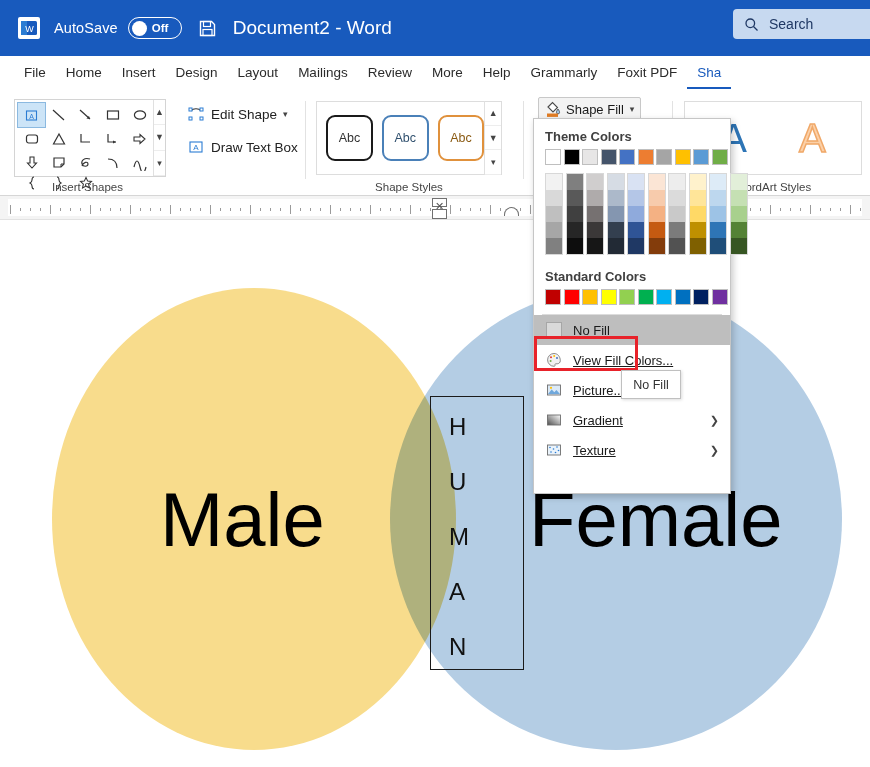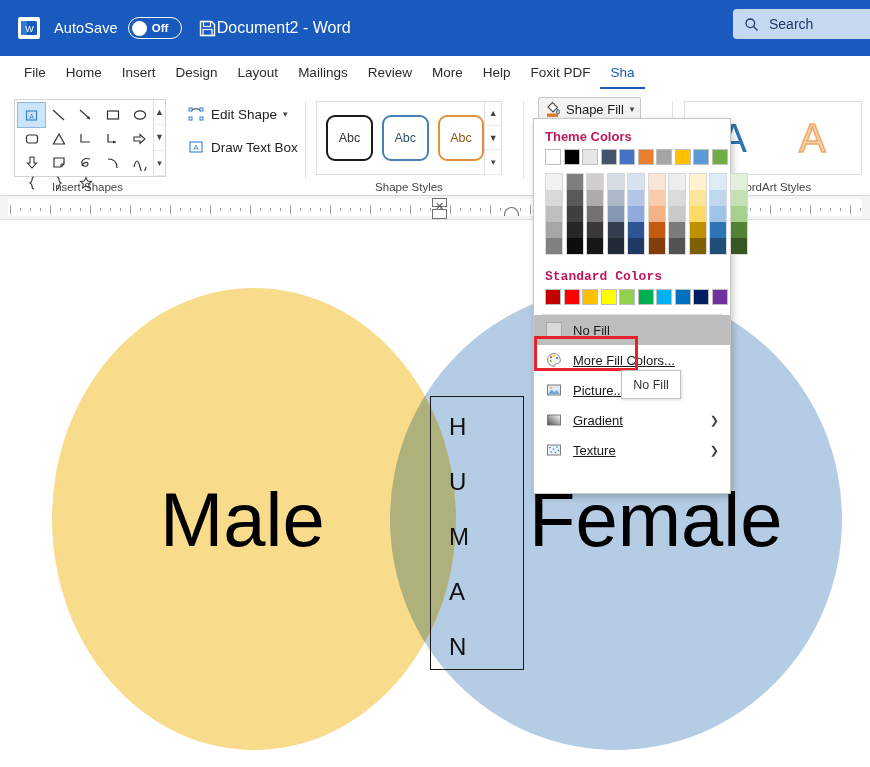--- a/index.html
+++ b/index.html
@@ -33,21 +33,21 @@
   }
   .toggle .knob {
     width: 15px; height: 15px; border-radius: 50%; background: #ffffff;
     margin-left: 3px;
   }
   .toggle .off {
     color: #ffffff; font-size: 11.5px; margin-left: 5px; font-weight: 600;
   }
   .save-icon { margin-left: 16px; display: flex; align-items: center; }
   .doc-title {
-    margin-left: 0; color: #ffffff; font-size: 16px;
+    margin-left: 16px; color: #ffffff; font-size: 19px;
   }
   .searchbox {
     position: absolute; left: 733px; top: 9px; width: 168px; height: 30px;
     background: #C7D9F0; border-radius: 4px; display: flex; align-items: center;
   }
   .searchbox .sicon { margin-left: 11px; display: flex; }
   .searchbox .stext { margin-left: 10px; color: #1F3864; font-size: 14px; }
 
   
   .tabbar {
@@ -208,21 +208,21 @@
     font-family: "Liberation Sans", sans-serif;
   }
 
   
   .dropdown {
     position: absolute; left: 533px; top: 118px; width: 198px; height: 376px;
     background: #FFFFFF; border: 1px solid #C6C6C6;
     box-shadow: 2px 3px 7px rgba(0,0,0,.22); z-index: 20;
   }
   .dd-head {
-    font-size: 13px; font-weight: bold; color: #be185d;
+    font-size: 13px; font-weight: bold; color: #404040;
     padding: 10px 8px 5px 11px;
   }
   .sw-row { display: flex; padding: 0 0 0 11px; }
   .sw {
     width: 16px; height: 16px; margin-right: 2.5px;
     border: 1px solid #BFBFBF;
   }
   .var-col { display: flex; flex-direction: column; }
   .variants {
     display: flex; padding: 8px 0 0 11px;
@@ -299,20 +299,21 @@
   <div class="tabbar">
     <div class="tab">File</div>
     <div class="tab">Home</div>
     <div class="tab">Insert</div>
     <div class="tab">Design</div>
     <div class="tab">Layout</div>
     <div class="tab">Mailings</div>
     <div class="tab">Review</div>
     <div class="tab">More</div>
     <div class="tab">Help</div>
+    <div class="tab">Grammarly</div>
     <div class="tab">Foxit PDF</div>
     <div class="tab active">Sha</div>
   </div>
 
   <div class="ribbon">
 
     <div class="rgroup" style="left:0; width:308px;">
       <div class="shapes-box">
         <div class="shape-grid">
           <div class="shape-cell sel">
@@ -679,21 +680,21 @@
         </div>
         <div class="var-col">
           <div style="background: rgb(226, 239, 217);"></div>
           <div style="background: rgb(197, 224, 179);"></div>
           <div style="background: rgb(168, 208, 141);"></div>
           <div style="background: rgb(84, 130, 53);"></div>
           <div style="background: rgb(55, 86, 35);"></div>
         </div>
       </div>
 
-    <div class="dd-head" style="padding-top:14px;font-family:Liberation Mono, monospace;">Standard Colors</div>
+    <div class="dd-head" style="padding-top:14px;">Standard Colors</div>
     <div class="sw-row" id="standard-row">
         <div class="sw" style="background: rgb(192, 0, 0);"></div>
         <div class="sw" style="background: rgb(255, 0, 0);"></div>
         <div class="sw" style="background: rgb(255, 192, 0);"></div>
         <div class="sw" style="background: rgb(255, 255, 0);"></div>
         <div class="sw" style="background: rgb(146, 208, 80);"></div>
         <div class="sw" style="background: rgb(0, 176, 80);"></div>
         <div class="sw" style="background: rgb(0, 176, 240);"></div>
         <div class="sw" style="background: rgb(0, 112, 192);"></div>
         <div class="sw" style="background: rgb(0, 32, 96);"></div>
@@ -712,21 +713,21 @@
     <div class="dd-item">
       <span class="ii">
         <svg width="16" height="16" viewBox="0 0 16 16">
           <path d="M8 1.5a6.4 6.4 0 0 0 0 12.8c.9 0 1.2-.6 1-1.1-.3-.8.2-1.4 1-1.4h1.2c1.7 0 3.1-1.3 3.1-3C14.3 4.3 11.5 1.5 8 1.5z" fill="#F2F2F2" stroke="#6E6E6E" stroke-width=".8"></path>
           <circle cx="5" cy="5.2" r="1" fill="#E03C31"></circle>
           <circle cx="8.2" cy="4" r="1" fill="#FFC000"></circle>
           <circle cx="11" cy="6" r="1" fill="#4472C4"></circle>
           <circle cx="4.6" cy="9" r="1" fill="#70AD47"></circle>
         </svg>
       </span>
-      <span class="ul">More Fill Colors...</span>
+      <span class="ul">View Fill Colors...</span>
     </div>
 
     <div class="dd-item">
       <span class="ii">
         <svg width="16" height="16" viewBox="0 0 16 16">
           <rect x="1.5" y="3" width="13" height="10" fill="#DCEAF7" stroke="#6E6E6E" stroke-width=".9"></rect>
           <path d="M2 12l3.7-4.4 2.6 2.7L10.4 8l3.6 4z" fill="#6FA8DC"></path>
           <circle cx="5" cy="5.8" r="1.1" fill="#FFC000"></circle>
         </svg>
       </span>

